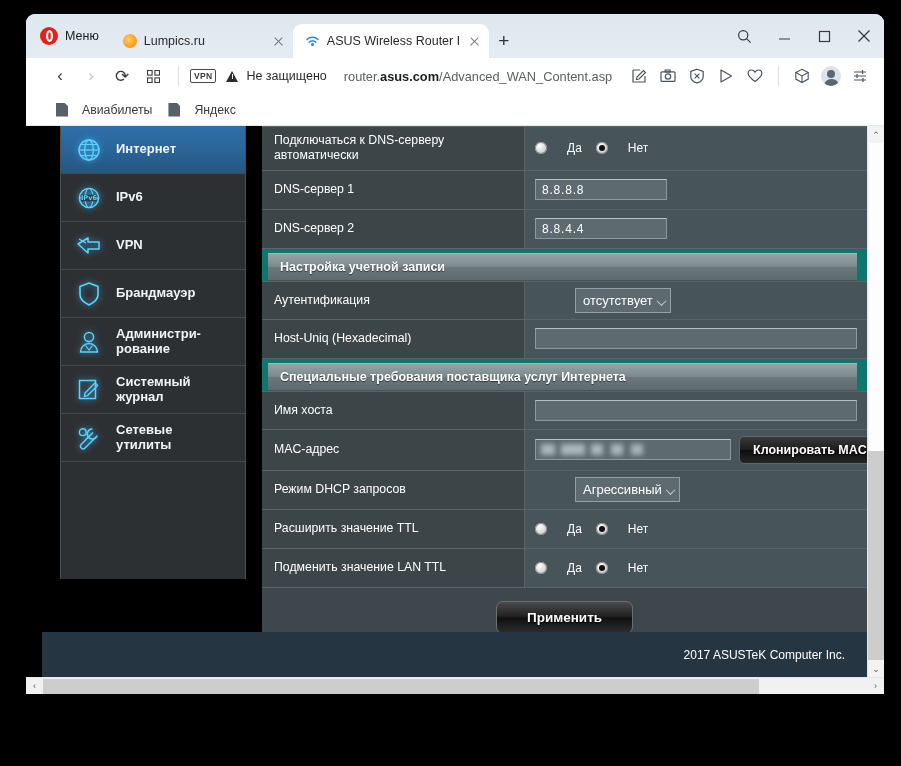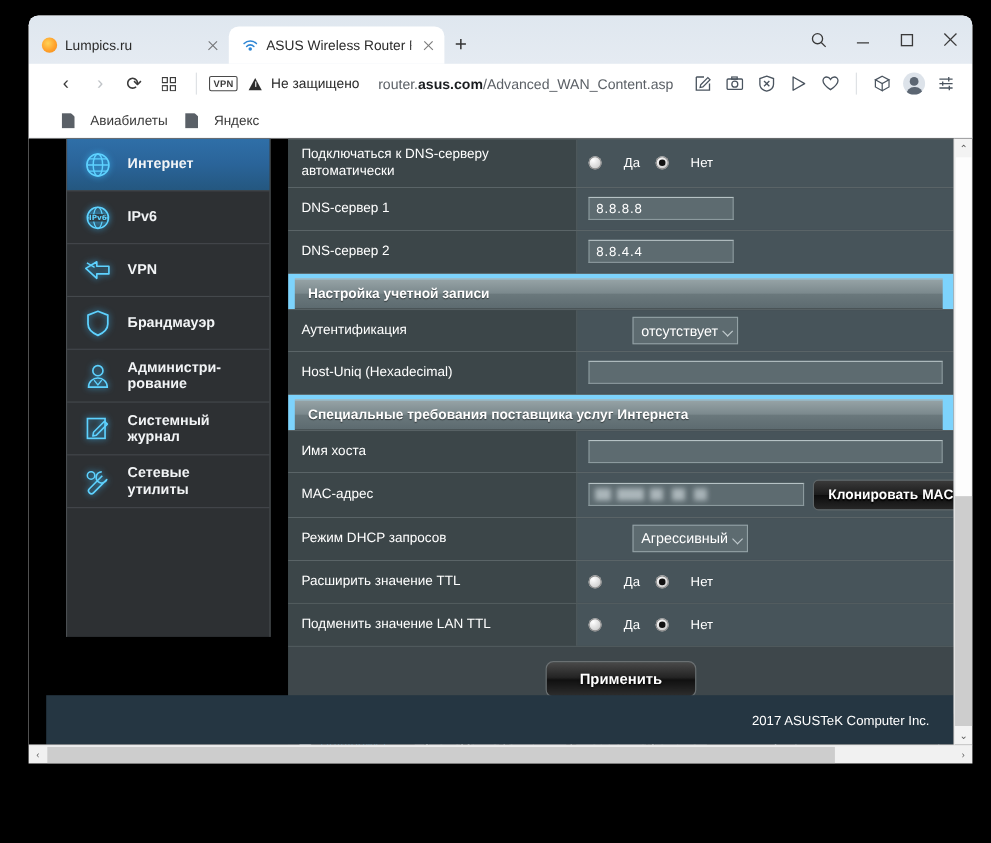--- a/index.html
+++ b/index.html
@@ -232,21 +232,21 @@
     height: 28px;
     background: linear-gradient(180deg,#96a3a6 0%, #7b898d 48%, #6a787c 52%, #5d6b70 100%);
     display: flex; align-items: center;
     padding-left: 12px;
     color: #ffffff;
     font-size: 12.5px; font-weight: bold;
     text-shadow: 0 1px 1px rgba(0,0,0,.55);
     border-top: 1px solid #a9b4b7;
     border-bottom: 1px solid #4a5457;
   }
-  .sec-head-wrap { padding: 4px 10px 0 6px; background: #7dd3fc;}
+  .sec-head-wrap { padding: 4px 10px 0 6px; background: #0f766e;}
   .frow {
     display: flex;
     min-height: 39px;
     border-bottom: 1px solid #5a6467;
     background: #3f4a4e;
   }
   .frow:first-child { border-top: 1px solid #5a6467; }
   .fl {
     width: 263px; flex: 0 0 263px;
     display: flex; align-items: center;
@@ -437,20 +437,24 @@
   .chev-up::before   { content: "⌃"; }
   .chev-down::before { content: "⌄"; }
 </style>
 </head>
 <body>
 
 <div id="browser-window">
 
   <div id="tab-strip">
 
+    <div class="opera-menu">
+      <span class="opera-logo"></span>
+      <span class="opera-menu-label">Меню</span>
+    </div>
 
     <div class="tab inactive">
       <span class="favicon-lumpics"></span>
       <span class="tab-title">Lumpics.ru</span>
       <span class="tab-close"></span>
     </div>
 
     <div class="tab active">
       <span class="favicon-wifi">
         <svg width="15" height="13" viewBox="0 0 15 13">

